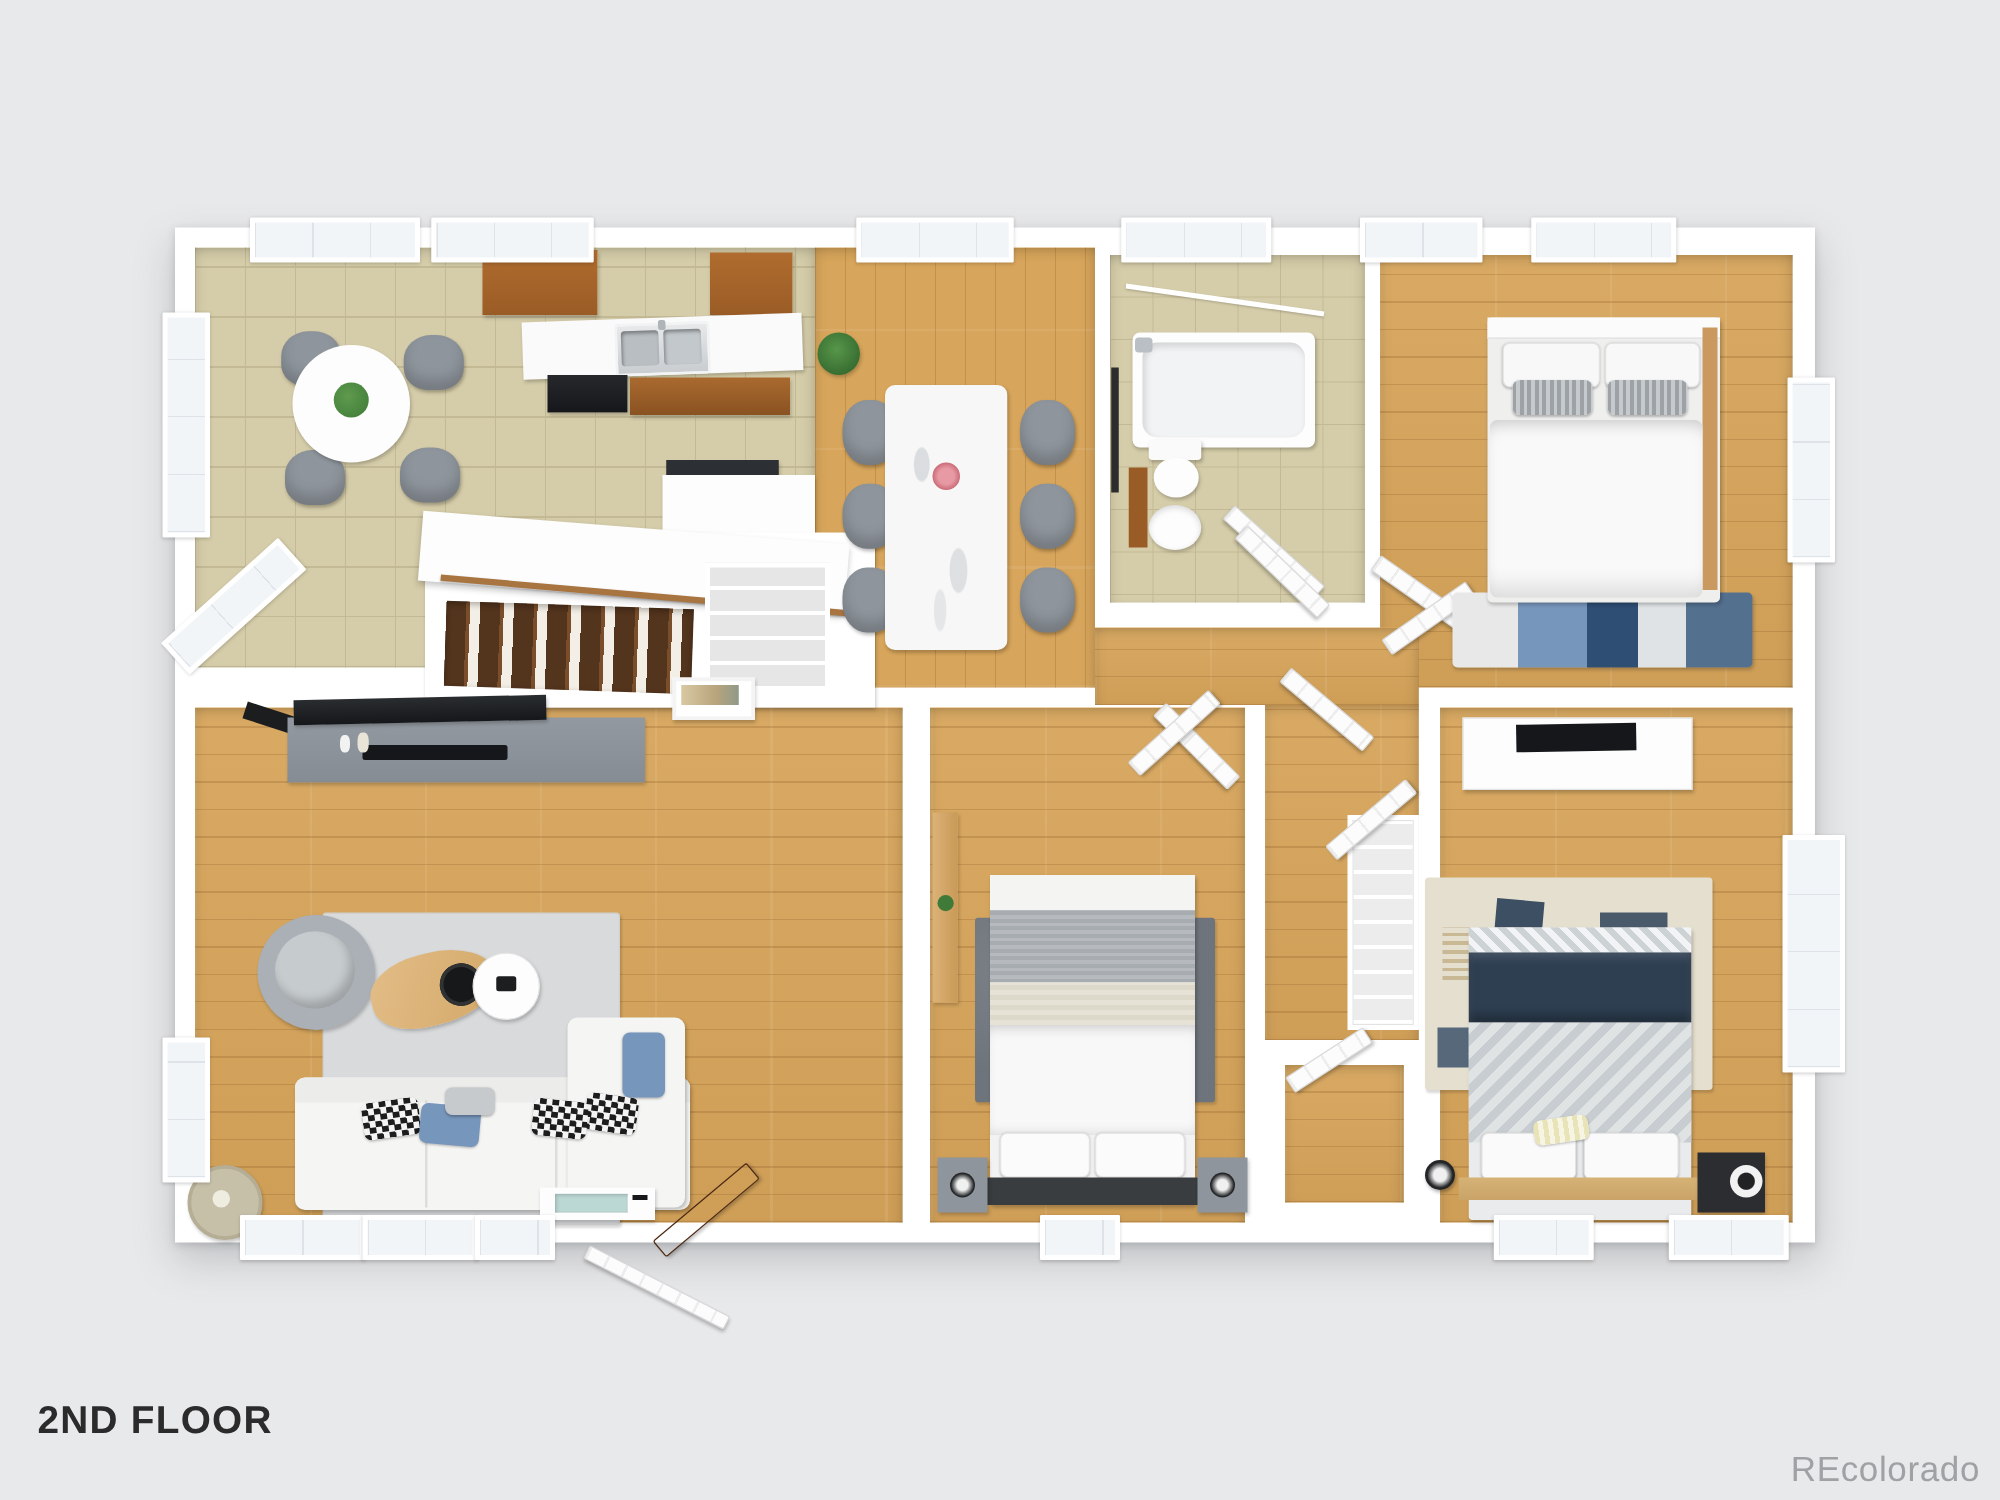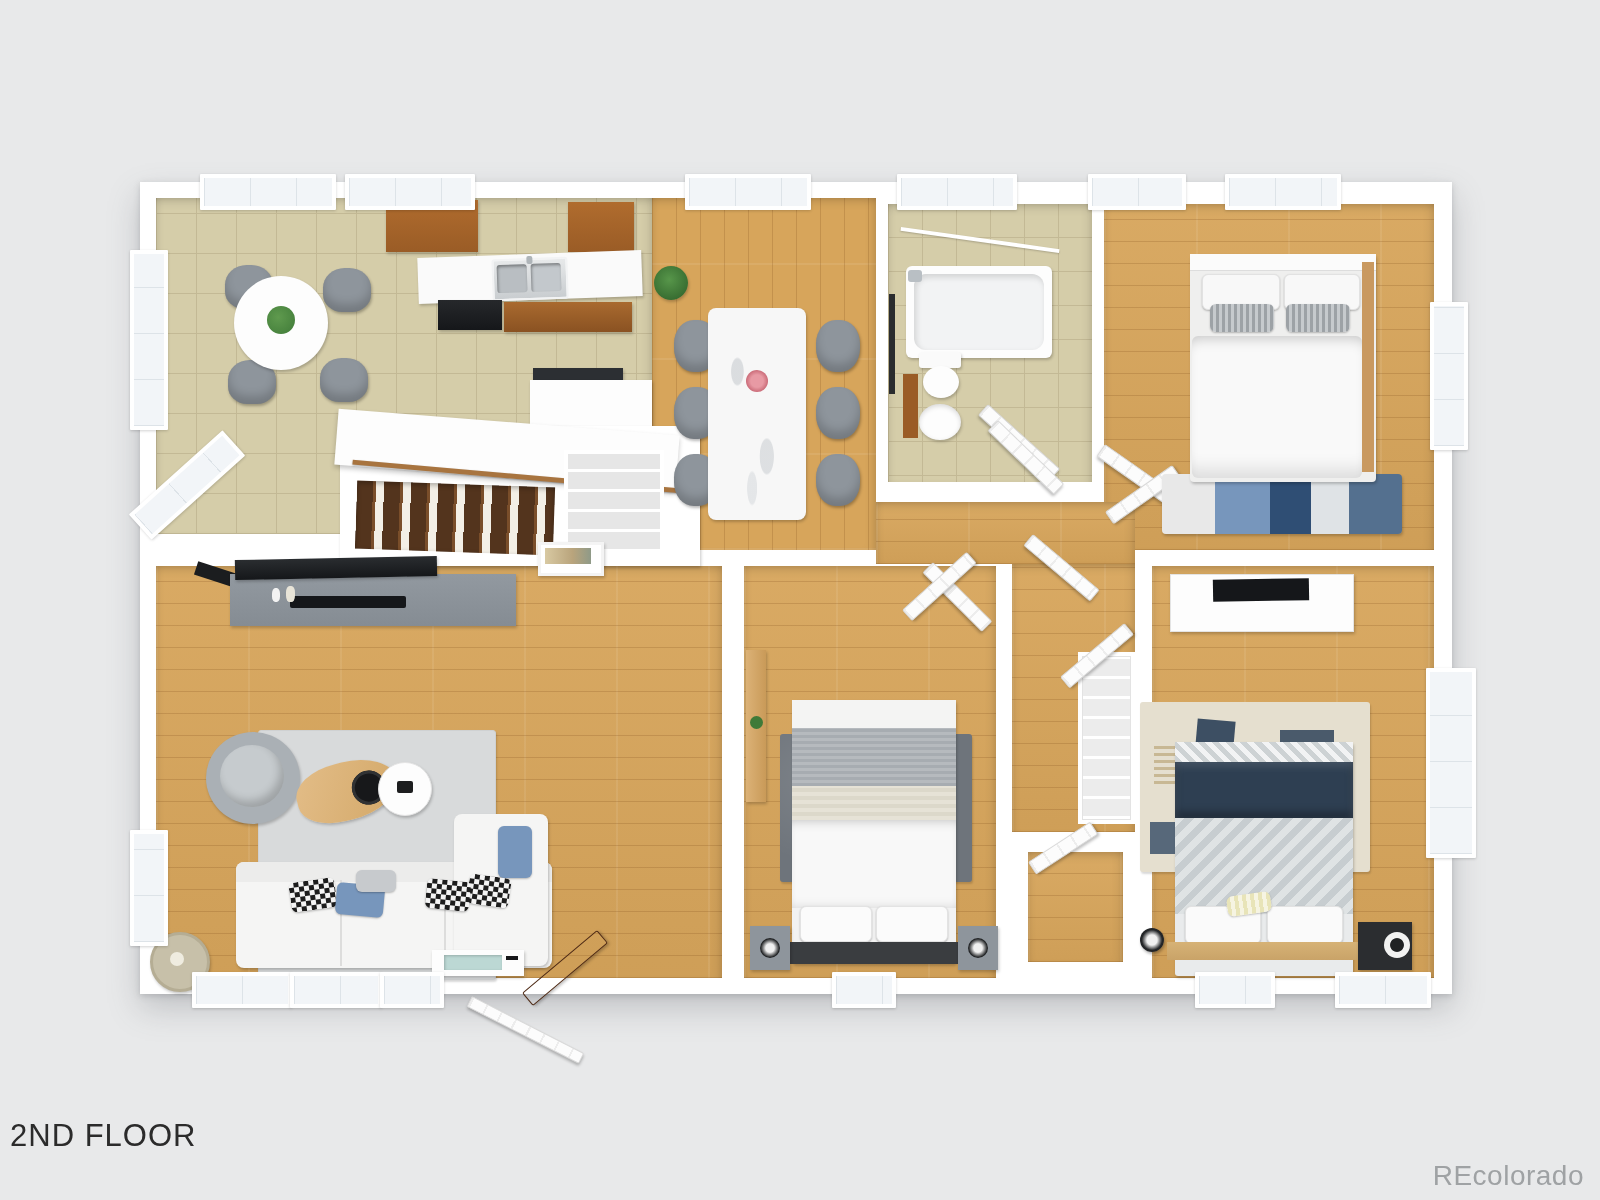--- a/index.html
+++ b/index.html
@@ -254,14 +254,14 @@
 
   <div class="window side" style="left:-10px;top:68px;width:30px;height:172px;"></div>
   <div class="window" style="left:-16px;top:286px;width:118px;height:26px;transform:rotate(-42deg);"></div>
   <div class="window side" style="left:-10px;top:648px;width:30px;height:108px;"></div>
 
   <div class="window side" style="left:1290px;top:120px;width:30px;height:140px;"></div>
   <div class="window side" style="left:1286px;top:486px;width:42px;height:182px;"></div>
 
 </div>
 
-<div class="label" style="left:10px;top:1118px;">2ND FLOOR</div>
+<div class="label" style="left:30px;top:1118px;font-weight:bold;">2ND FLOOR</div>
 <div class="watermark" style="right:16px;top:1160px;">REcolorado</div>
 
 </body></html>

